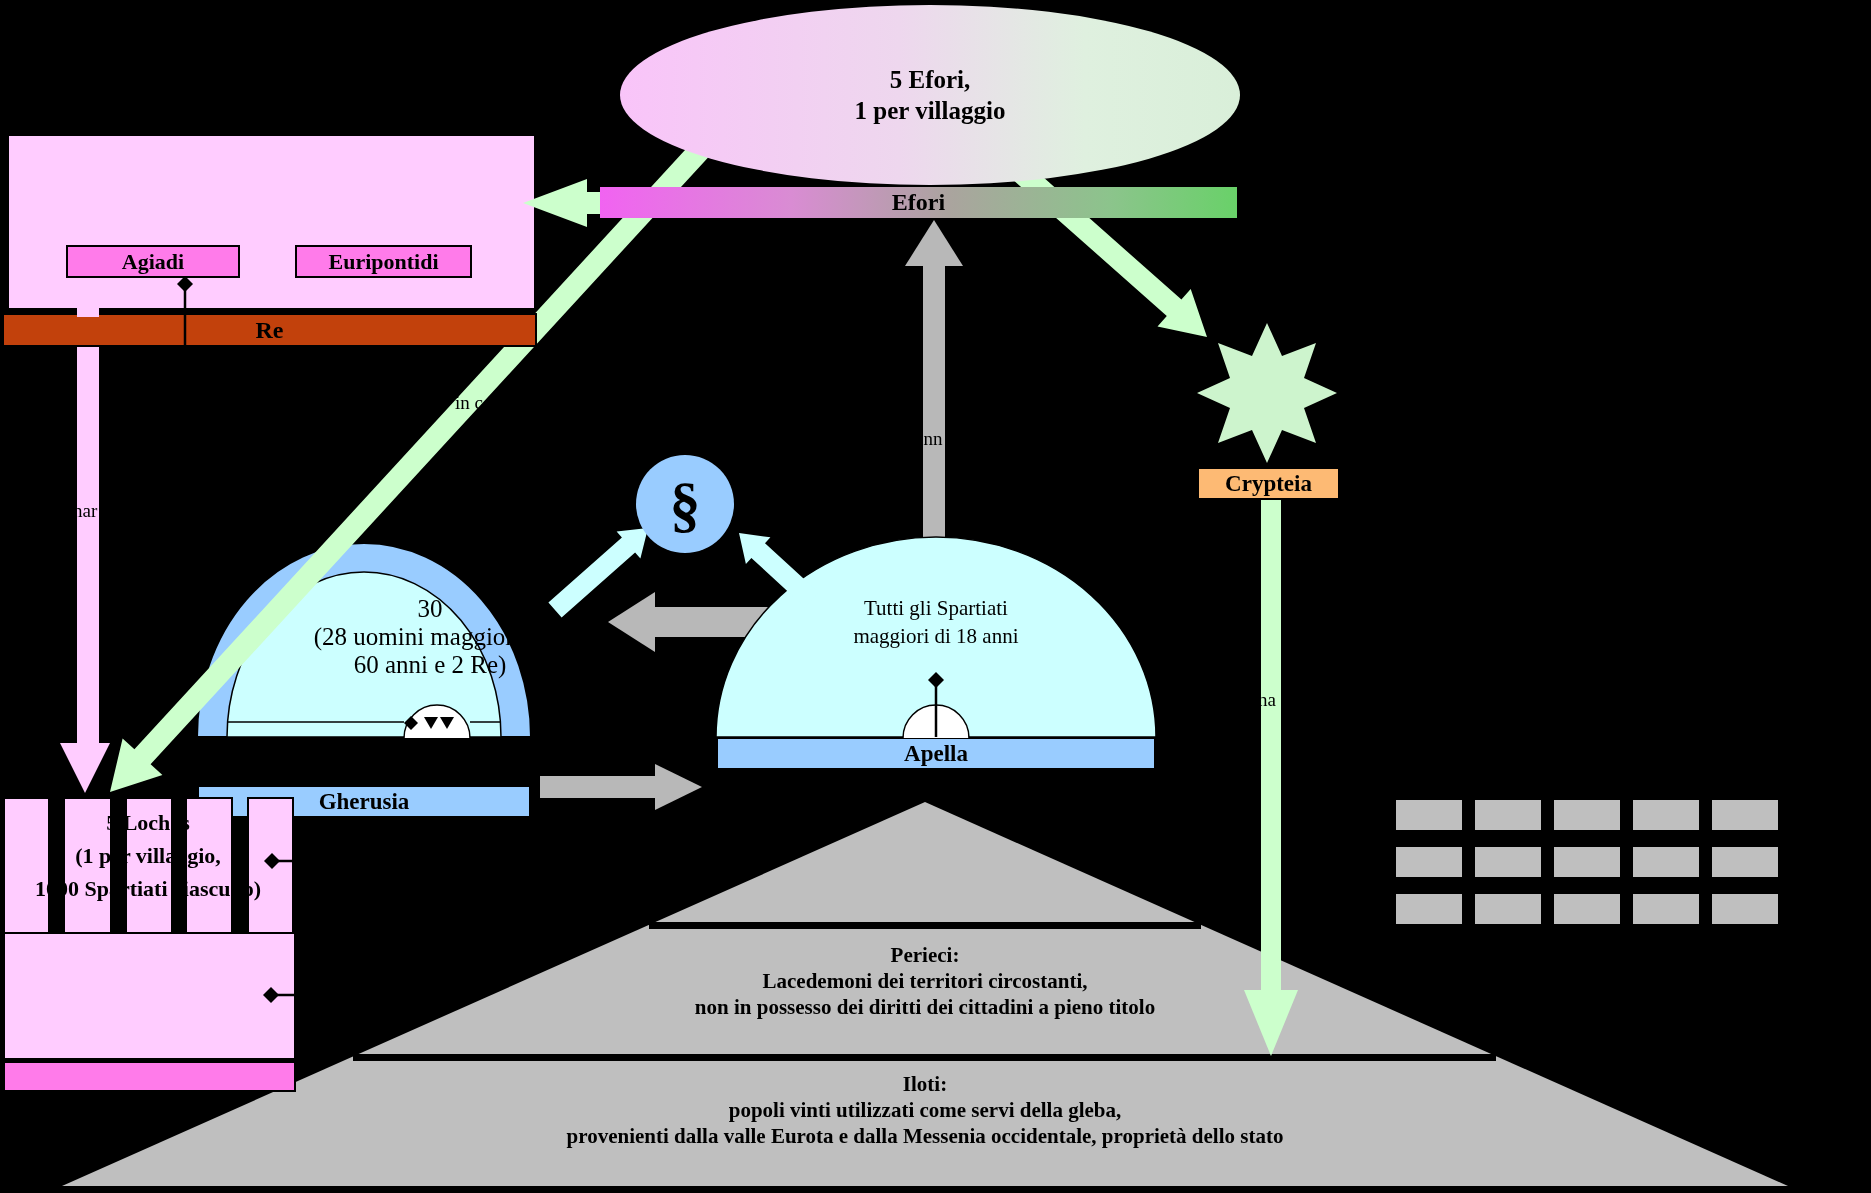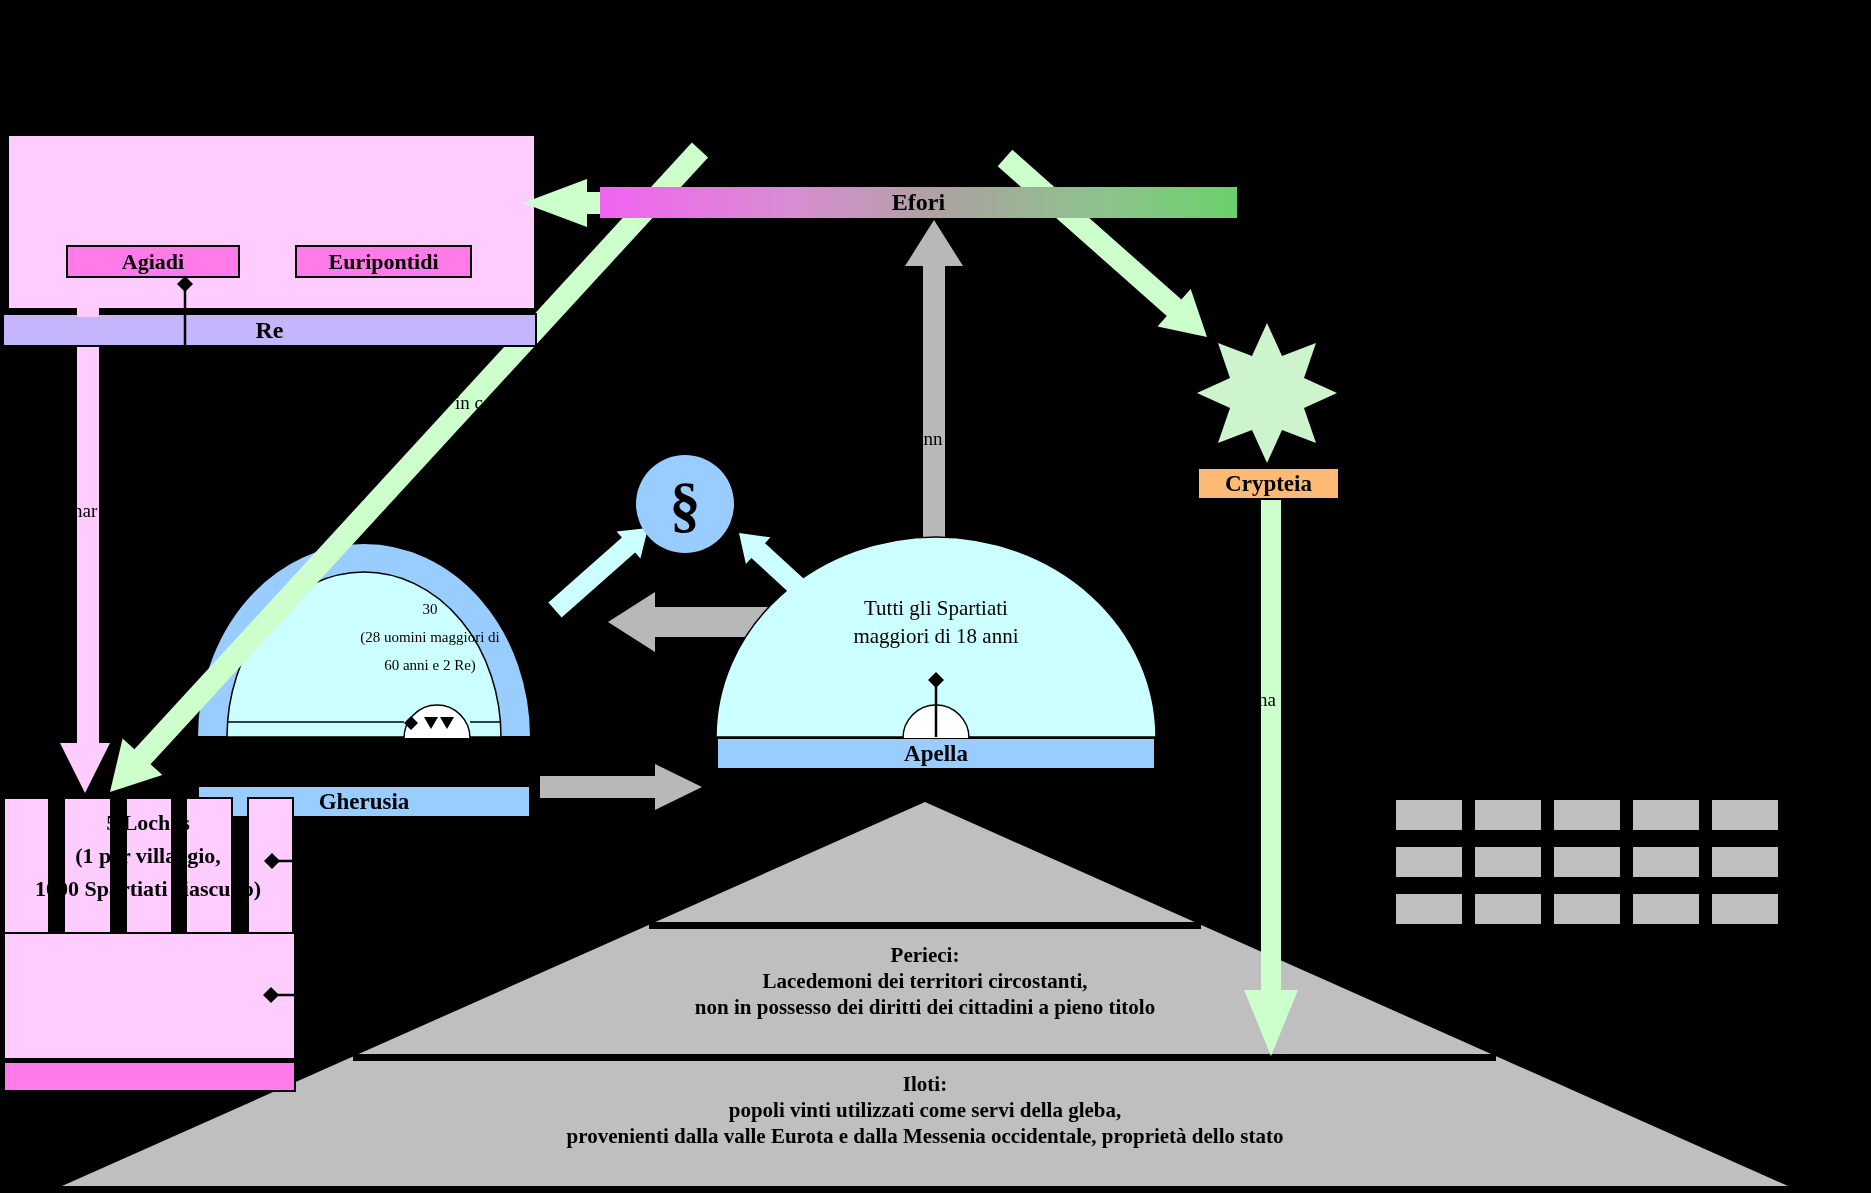--- a/index.html
+++ b/index.html
@@ -13,28 +13,28 @@
     background:linear-gradient(90deg,#f9c4f9 0%,#eed7ee 45%,#dff0df 75%,#d9efd9 100%);
     display:flex;align-items:center;justify-content:center;}
   #ellipse .txt{font-weight:bold;font-size:25px;line-height:31px;}
   #efori-bar{left:600px;top:187px;width:637px;height:31px;
     background:linear-gradient(90deg,#f163f1 0%,#d98cd3 30%,#aaa49e 55%,#8cc48c 80%,#69d169 100%);
     display:flex;align-items:center;justify-content:center;font-weight:bold;font-size:24px;}
   #crown-box{left:6px;top:133px;width:525px;height:172px;background:#ffccff;border:3px solid #000;}
   .kinglabel{height:29px;background:#ff7bea;border:2px solid #000;display:flex;align-items:center;justify-content:center;font-weight:bold;font-size:22px;}
   #agiadi{left:66px;top:245px;width:170px;}
   #euripontidi{left:295px;top:245px;width:173px;}
-  #re-bar{left:2px;top:313px;width:531px;height:30px;background:#c4b5fd;border:2px solid #000;
+  #re-bar{left:2px;top:313px;width:531px;height:30px;background:#c2410c;border:2px solid #000;
     display:flex;align-items:center;justify-content:center;font-weight:bold;font-size:24px;}
   #law-circle{left:636px;top:455px;width:98px;height:98px;border-radius:50%;background:#99ccff;
     display:flex;align-items:center;justify-content:center;font-weight:bold;font-size:62px;}
   .domebar{height:29px;background:#99ccff;border:2px solid #000;display:flex;align-items:center;justify-content:center;font-weight:bold;font-size:23px;}
   #gherusia-bar{left:197px;top:737px;width:330px;margin-top:48px;}
   #apella-bar{left:716px;top:737px;width:436px;}
-  #gherusia-text{left:280px;top:595px;width:300px;font-size:15px;line-height:28px;}
+  #gherusia-text{left:280px;top:595px;width:300px;font-size:25px;line-height:28px;}
   #apella-text{left:786px;top:594px;width:300px;font-size:21px;line-height:28px;}
   #crypteia-label{left:1197px;top:467px;width:139px;height:29px;background:#fdba74;border:2px solid #000;
     display:flex;align-items:center;justify-content:center;font-weight:bold;font-size:23px;}
   .pillar{top:797px;height:133px;background:#ffccff;border:2px solid #000;}
   #lochos-base{left:3px;top:932px;width:289px;height:124px;background:#ffccff;border:2px solid #000;}
   #lochos-stripe{left:3px;top:1061px;width:289px;height:27px;background:#ff7bea;border:2px solid #000;}
   #lochos-text{left:0px;top:806px;width:296px;font-weight:bold;font-size:22px;line-height:33px;}
   .pyr-text{font-weight:bold;font-size:21px;line-height:26px;}
   #pyr-spartiati{left:625px;top:832px;width:600px;}
   #pyr-perieci{left:425px;top:942px;width:1000px;}
@@ -94,20 +94,24 @@
 
     <polygon fill="#ccffcc" points="708.1,157.4 150.6,764.2 162.4,775 110,792 122.6,738.4 134.4,749.3 691.9,142.6"></polygon>
 
     <polygon fill="#ccffff" points="548.4,602.5 621.9,537.5 616.6,531.5 648,528 640.4,558.5 635.1,552.5 561.6,617.5"></polygon>
     <polygon fill="#ccffff" points="805.2,607.4 751.4,558 745.9,564 739,533 770.4,537.3 765,543.2 818.8,592.6"></polygon>
 
     <polygon fill="#000" points="65,172 118,210 152,158 187,210 240,172 202,247 103,247"></polygon>
     <polygon fill="#000" points="297,172 350,210 384,158 419,210 472,172 434,247 335,247"></polygon>
   </svg>
 
+  <div class="abs" id="ellipse">
+    <div class="txt ml ctr">5 Efori,
+1 per villaggio</div>
+  </div>
 
   <div class="abs" id="efori-bar">
     <span>Efori</span>
   </div>
 
   <div class="abs" id="crown-box"></div>
   <div class="abs kinglabel" id="agiadi">
     <span>Agiadi</span>
   </div>
   <div class="abs kinglabel" id="euripontidi">

